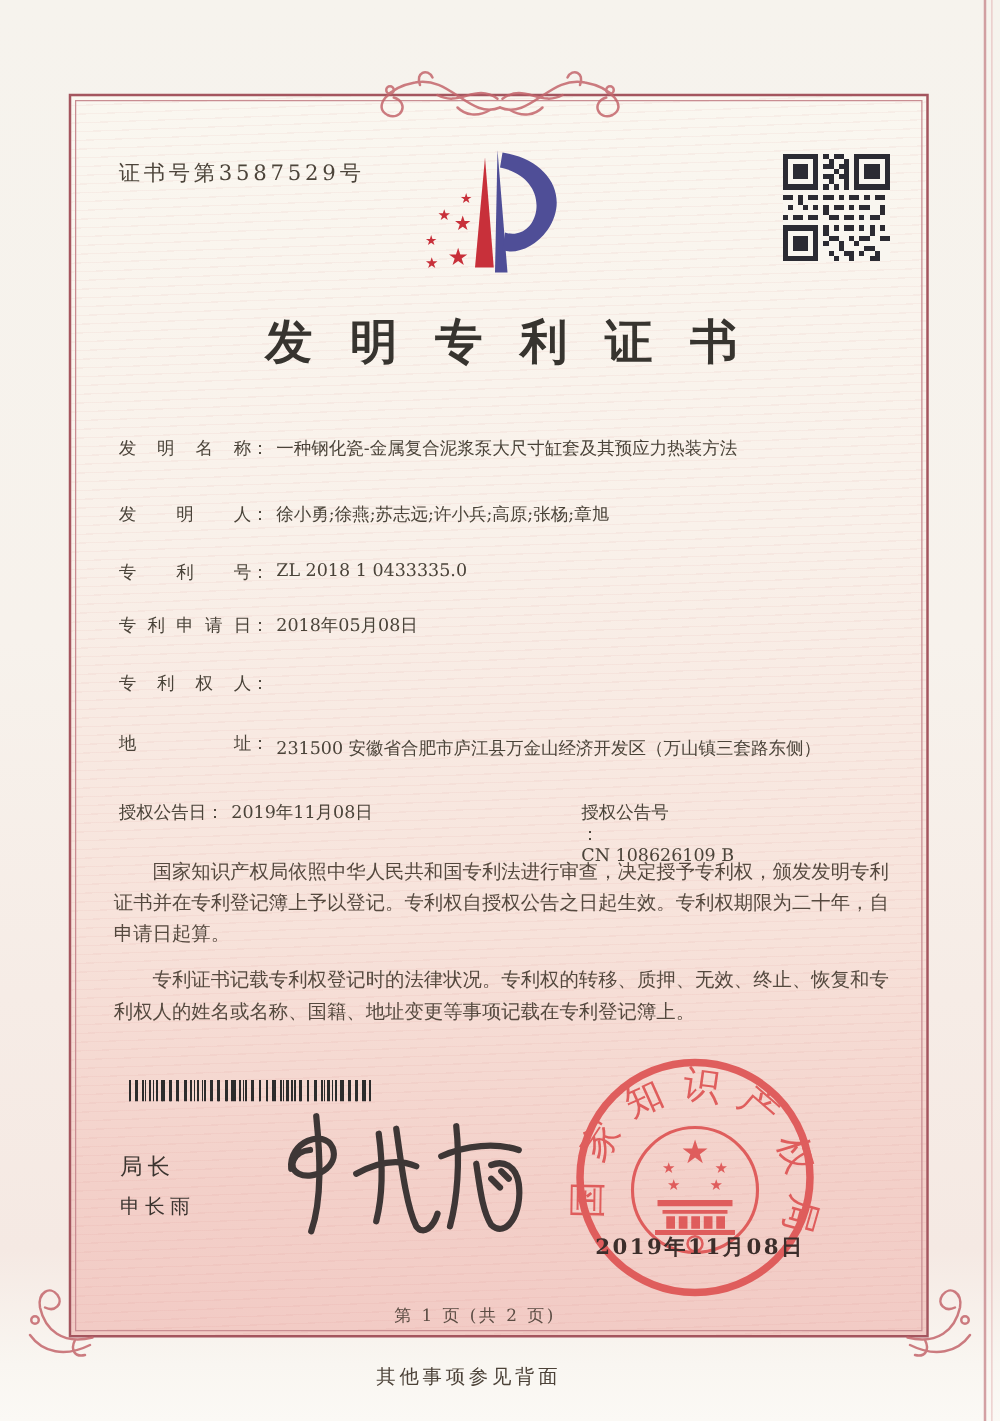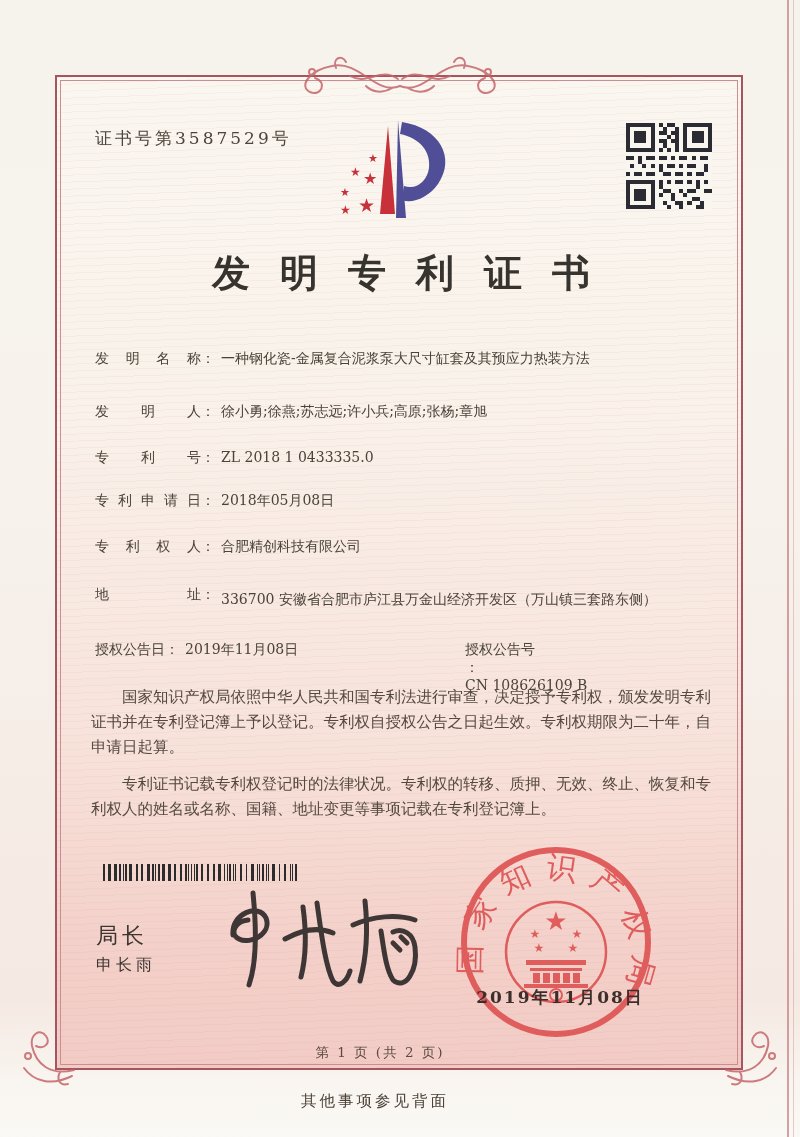--- a/index.html
+++ b/index.html
@@ -37,21 +37,21 @@
   .paras{position:absolute; left:78px; top:672px; width:646px; font-size:15.5px; line-height:24.8px; color:#55493f;}
   .paras p{margin:13px; text-indent:2em;}
 
   .barcode{
     position:absolute; left:103px; top:864px; width:194px; height:17px;
     background:
       repeating-linear-gradient(90deg,#2c2c2c 0 1.5px,rgba(0,0,0,0) 1.5px 5px,#2c2c2c 5px 7px,rgba(0,0,0,0) 7px 11px),
       repeating-linear-gradient(90deg,#2c2c2c 0 1px,rgba(0,0,0,0) 1px 6.5px);
   }
 
-  .director-title{position:absolute; left:96px; top:921px; font-size:22px; letter-spacing:4px; color:#3c3530; font-family:"DejaVu Sans","Liberation Sans",sans-serif;}
+  .director-title{position:absolute; left:96px; top:921px; font-size:18px; letter-spacing:4px; color:#3c3530; font-family:"DejaVu Sans","Liberation Sans",sans-serif;}
   .director-name{position:absolute; left:96px; top:955px; font-size:16px; letter-spacing:4px; color:#3c3530; font-family:"DejaVu Sans","Liberation Sans",sans-serif;}
 
   .signature{position:absolute; left:213px; top:883px; opacity:.88;}
   .seal{position:absolute; left:440px; top:834px; opacity:.88;}
   .seal-date{position:absolute; left:460px; top:986px; width:200px; text-align:center; font-size:17px; font-weight:bold; color:#3c2e2b; letter-spacing:2px;}
 
   .page-info{position:absolute; left:0; top:1044px; width:760px; text-align:center; font-size:13.5px; color:#5b4c43; letter-spacing:2px;}
   .back-note{position:absolute; left:0; top:1091px; width:750px; text-align:center; font-size:15.5px; color:#4c4238; letter-spacing:3px;}
 
   .ornament-top{position:absolute; left:288px; top:46px;}
@@ -156,26 +156,25 @@
     <span class="fvalue">ZL 2018 1 0433335.0</span>
   </div>
   <div class="row" style="top:492px">
     <span class="flabel">专利申请日</span>
       <span class="fcolon">：</span>
     <span class="fvalue">2018年05月08日</span>
   </div>
   <div class="row" style="top:538px">
     <span class="flabel">专利权人</span>
       <span class="fcolon">：</span>
-    <span class="fvalue">合肥精创科技有限公司</span>
   </div>
   <div class="row" style="top:586px">
     <span class="flabel">地址</span>
       <span class="fcolon">：</span>
-    <span class="fvalue addr">336700 安徽省合肥市庐江县万金山经济开发区（万山镇三套路东侧）</span>
+    <span class="fvalue addr">231500 安徽省合肥市庐江县万金山经济开发区（万山镇三套路东侧）</span>
   </div>
   <div class="row" style="top:641px; width:650px">
     <span class="glabel">授权公告日</span>
       <span class="fcolon">：</span>
     <span>2019年11月08日</span>
     <span class="grant2">
       <span class="glabel">授权公告号</span>
         <span class="fcolon">：</span>
       <span>CN 108626109 B</span>
     </span>

